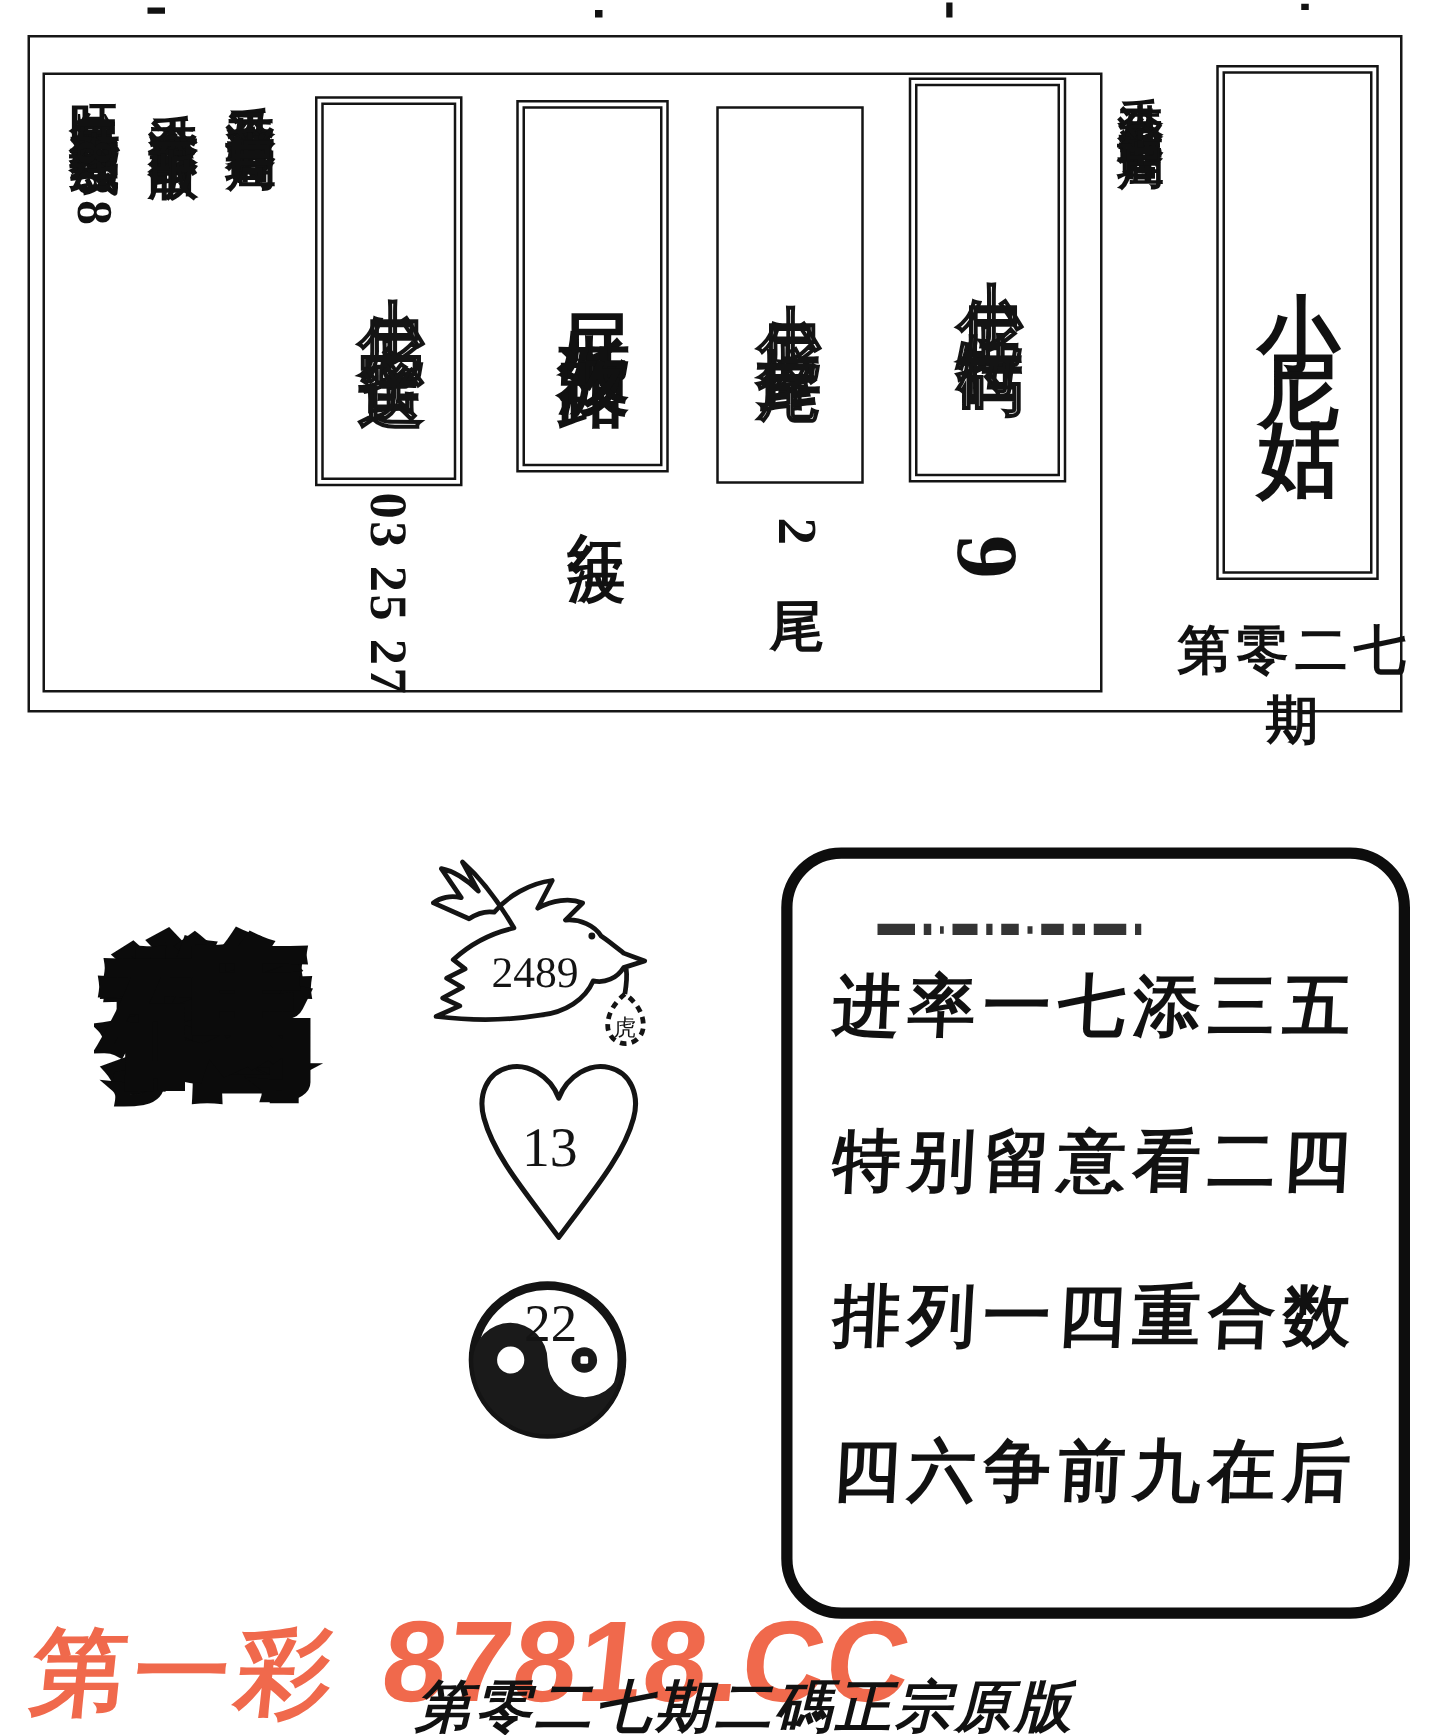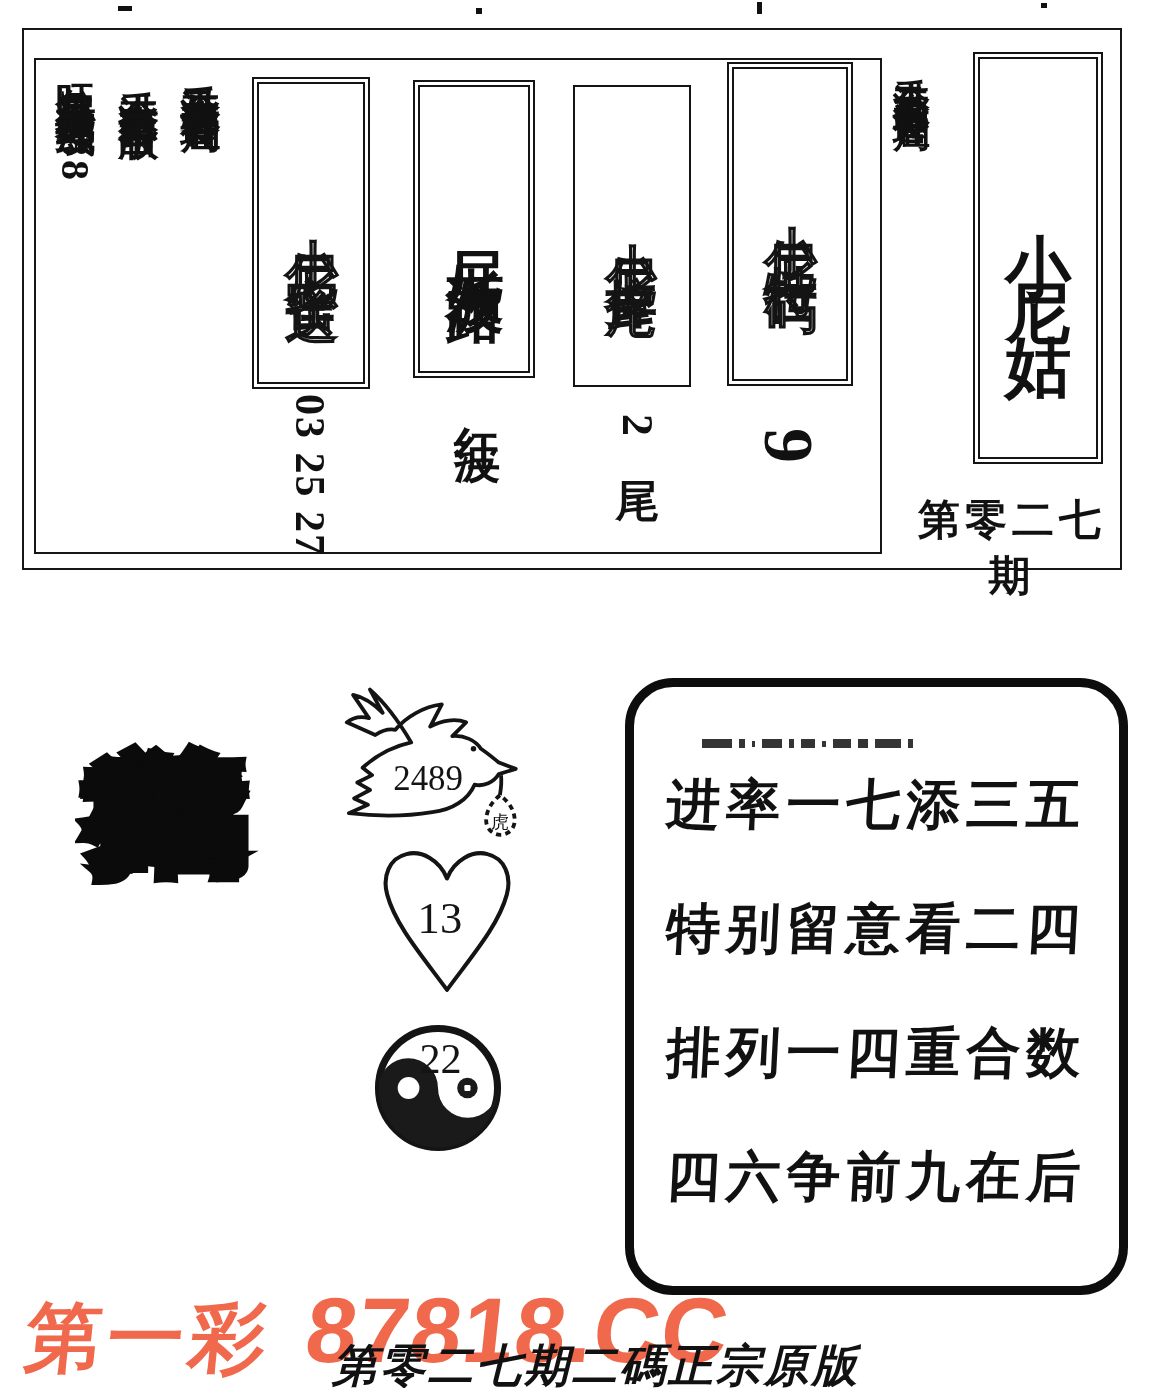--- a/index.html
+++ b/index.html
@@ -86,21 +86,21 @@
   </div>
   <div class="abs vtext tip-value" style="left:748px;top:428px;height:100px;font-size:70px;">9</div>
 
   <div class="abs vtext" style="left:886px;top:48px;height:398px;font-size:37px;letter-spacing:5px;font-weight:600;">香港马会彩券管理局：</div>
 
   <div class="abs dbox" style="left:973px;top:52px;width:130px;height:412px;">
     <div class="in">
         <div class="tip-title solidt" style="font-size:66px;letter-spacing:52px;">小尼姑</div>
       </div>
   </div>
-  <div class="abs" style="left:912px;top:492px;width:200px;text-align:center;font-size:42px;letter-spacing:5px;font-weight:600;">第零二七期</div>
+  <div class="abs" style="left:936px;top:492px;width:200px;text-align:center;font-size:42px;letter-spacing:5px;font-weight:600;">第零二七期</div>
 
   <div class="abs vtext big-title" style="left:52px;top:642px;height:650px;">曾道女指碼</div>
 
   <svg class="abs" style="left:322px;top:678px;" width="228" height="188" viewBox="0 0 215 178">
     <g fill="#ffffff" stroke="#141414" stroke-width="3.6" stroke-linejoin="round">
       <path d="M25,128 L43,120 30,114 45,106 33,99 47,92 38,85
         C50,74 66,65 84,61 C74,44 62,26 45,11 L57,33 C49,25 39,18 29,16 L44,38
         C36,36 28,38 23,42 L50,54 C56,50 63,48 69,49 C79,37 96,27 113,25
         L102,46 C113,40 126,38 136,42 L123,55 C134,54 145,59 150,67
         C156,71 162,76 167,80 L183,86 L167,91 C162,99 153,103 144,101

